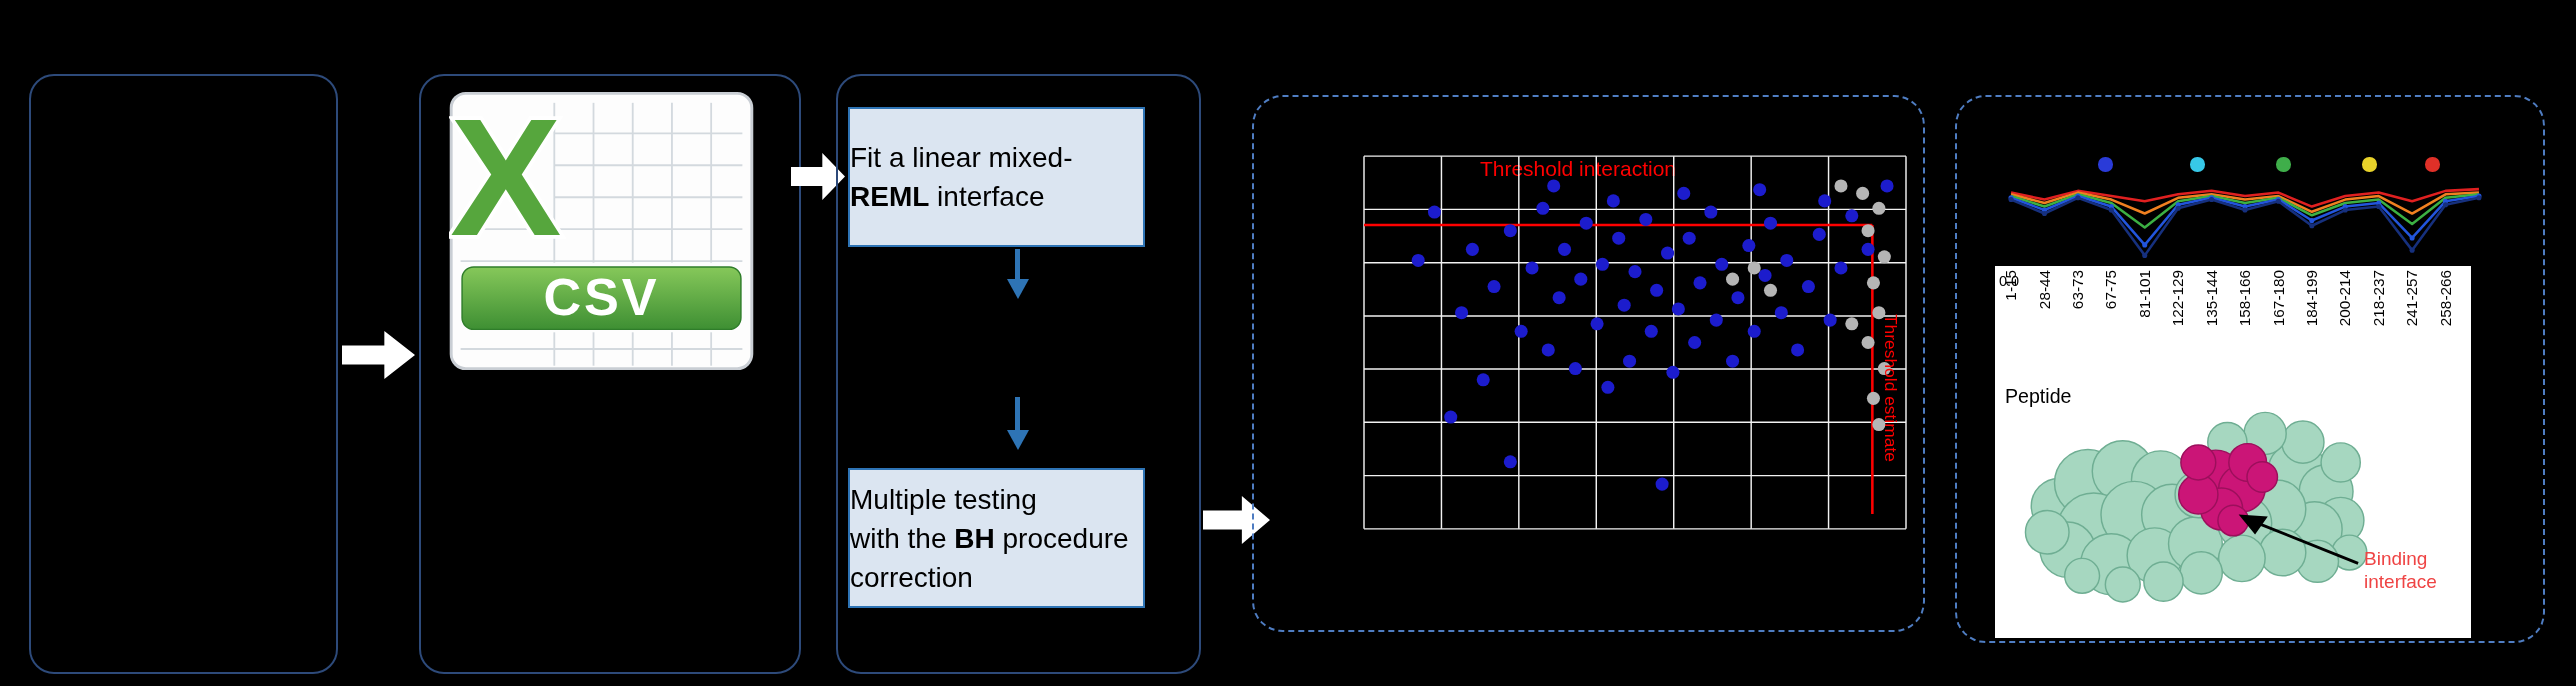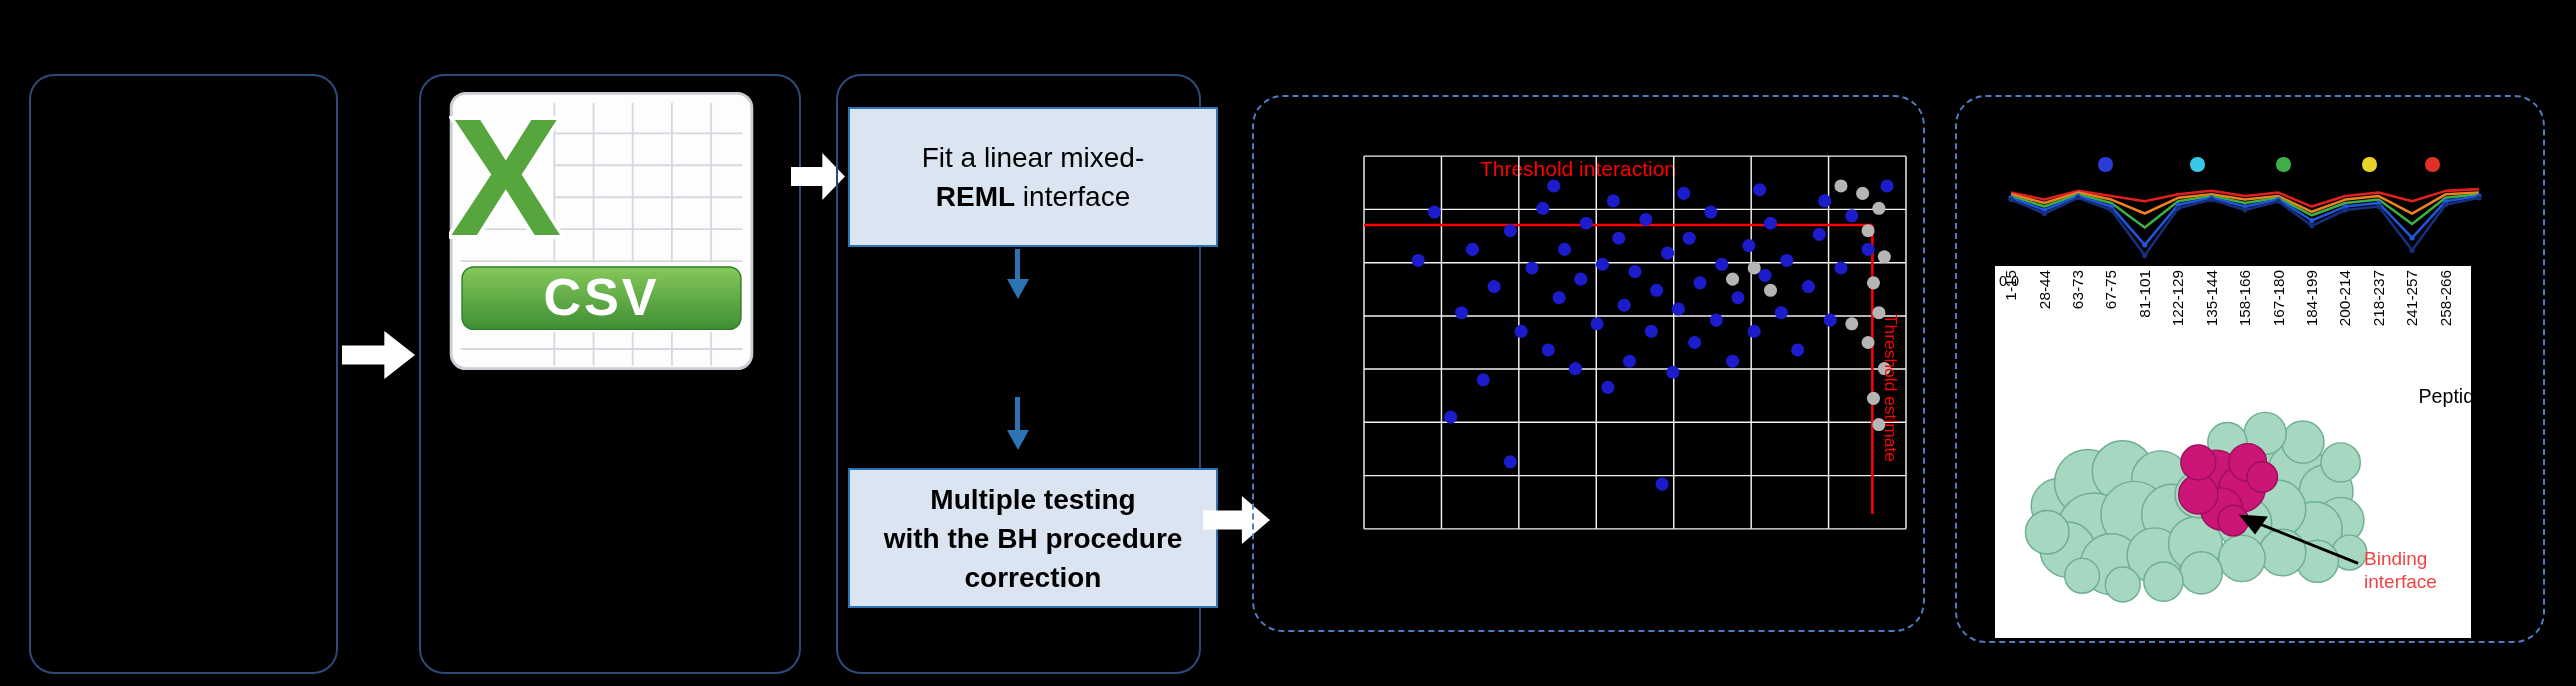--- a/index.html
+++ b/index.html
@@ -8,42 +8,42 @@
 
   
   .panel{position:absolute;border:2.2px solid #2d4a7a;border-radius:25px;background:transparent;}
   .panel-dashed{position:absolute;border:2.9px dashed #4f7dc2;border-radius:30.5px;background:transparent;}
 
   
   .block-arrow{position:absolute;background:#ffffff;
     clip-path:polygon(0% 30%,58% 30%,58% 0%,100% 50%,58% 100%,58% 70%,0% 70%);}
 
   
-  .step{position:absolute;left:848px;width:370px;background:#dbe5f1;border:2.2px solid #2e74b5;
-        color:#000;text-align:center;font-size:28px;display:flex;flex-direction:column;
+  .step{position:absolute;left:848px;width:297px;background:#dbe5f1;border:2.2px solid #2e74b5;
+        color:#000;font-size:28px;display:flex;flex-direction:column;
         justify-content:center;box-sizing:border-box;}
   .step .ln{line-height:39px;white-space:nowrap;}
 
   
   .flow-arrow{position:absolute;width:5.1px;background:#2e74b5;}
   .flow-arrow::after{content:"";position:absolute;left:50%;transform:translateX(-50%);
         bottom:-19px;border:11.6px solid transparent;border-top:20.4px solid #2e74b5;}
 
   
   .scatter-title{position:absolute;color:#ff0000;font-size:21px;text-align:right;}
   .scatter-right-label{position:absolute;color:#ff0000;font-size:17.4px;writing-mode:vertical-rl;}
 
   
   .white-panel{position:absolute;background:#ffffff;}
   .pep{position:absolute;top:0;height:109px;width:17.4px;}
   .pep>span{position:absolute;left:0;top:109px;transform-origin:0 0;transform:rotate(-90deg);
         display:block;width:109px;height:17.4px;line-height:17.4px;text-align:right;
         font-size:15.3px;color:#000;white-space:nowrap;}
   .axis-tick{position:absolute;color:#000;font-size:14.5px;}
-  .xlabel{position:absolute;color:#000;font-size:19.6px;text-align:right;}
+  .xlabel{position:absolute;color:#000;font-size:19.6px;text-align:left;}
   .bind-label{position:absolute;color:#ef4444;font-size:19px;line-height:23px;}
   .dot{position:absolute;width:14.5px;height:14.5px;border-radius:50%;}
 </style>
 </head>
 <body>
 
 <div id="canvas">
 
   <div class="panel" style="left:29px;top:74px;width:305px;height:596px;"></div>
 
@@ -90,21 +90,21 @@
   <div class="step" style="top:107px;height:140px;">
     <div class="ln"><span>Fit a linear mixed-</span></div>
     <div class="ln"><b>REML</b><span> interface</span></div>
   </div>
 
   <div class="flow-arrow" style="left:1015px;top:249px;height:42px;"></div>
 
 
   <div class="flow-arrow" style="left:1015px;top:397px;height:45px;"></div>
 
-  <div class="step" style="top:468px;height:140px;font-weight:bold;">
+  <div class="step" style="top:468px;height:140px;">
     <div class="ln"><span>Multiple testing</span></div>
     <div class="ln"><span>with the </span><b>BH</b><span> procedure</span></div>
     <div class="ln"><span>correction</span></div>
   </div>
 
   <div class="block-arrow" style="left:1203px;top:496px;width:67px;height:48px;"></div>
 
   <div class="panel-dashed" style="left:1252px;top:95px;width:669px;height:533px;"></div>
 
   <div class="scatter-title" style="left:1436px;top:157px;width:240px;">Threshold interaction</div>

